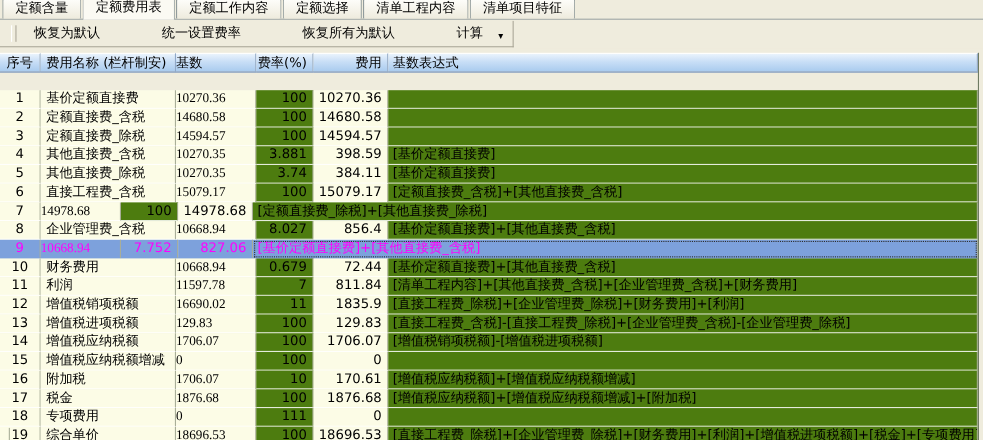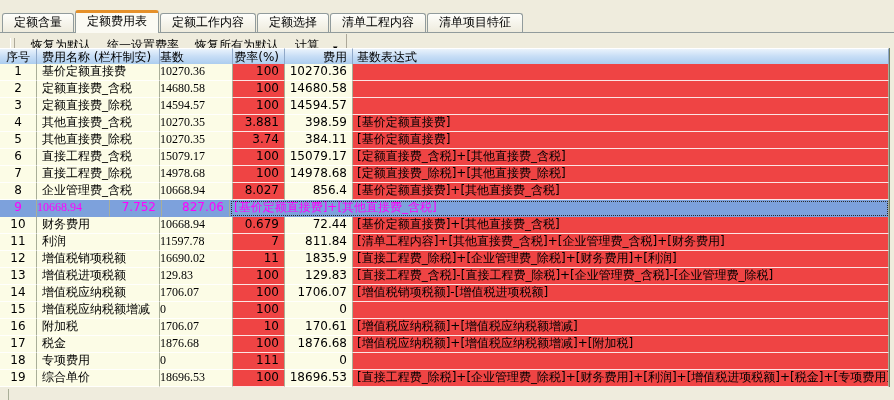--- a/index.html
+++ b/index.html
@@ -1,52 +1,52 @@
 <!DOCTYPE html>
 <html><head>
 <meta charset="utf-8">
 <style>
   html,body{margin:0;padding:0;}
   .app{
     position:relative;width:894px;height:400px;background:#EFECDD;overflow:hidden;
     font-family:"DejaVu Sans","Liberation Sans",sans-serif;font-size:12px;color:#000;
   }
   
-  .tabbar{height:33px;display:flex;align-items:flex-end;padding-left:2px;
+  .tabbar{height:18px;display:flex;align-items:flex-end;padding-left:2px;
     border-bottom:1px solid #919B9C;background:#EFECDD;box-sizing:border-box;}
   .tab{height:18px;line-height:17px;padding:0 11px;margin-right:1px;white-space:nowrap;
     border:1px solid #919B9C;border-bottom:none;border-radius:3px 3px 0 0;
     background:linear-gradient(#FEFEFB,#EEEBDD);cursor:default;}
   .tab.active{height:20px;line-height:16px;margin-bottom:-1px;position:relative;z-index:2;
     background:#FBFAF3;border-top:3px solid #E5902A;border-radius:3px 3px 0 0;}
   
   .toolbar{height:26px;background:#EFECDD;display:flex;align-items:stretch;}
   .tb-box{display:flex;align-items:center;height:23px;margin-top:1px;padding:0 8px 0 10px;
     border-right:1px solid #ACA899;border-bottom:1px solid #ACA899;position:relative;background:#EFECDD;}
   .tb-grip{width:3px;height:15px;border-left:1px solid #fff;border-right:1px solid #ACA899;
     margin-right:8px;}
   .tb-btn{padding:2px 7px;white-space:nowrap;cursor:default;border:1px solid transparent;}
   .tb-arrow{font-size:9px;margin-left:6px;padding-top:4px;line-height:8px;}
   
   .grid{position:absolute;left:0;top:48px;width:889px;border-right:1px solid #6F7B62;}
-  .thead{display:flex;height:16px;}
+  .thead{display:flex;height:34px;}
   .th{box-sizing:border-box;height:18px;line-height:16px;text-align:center;overflow:hidden;white-space:nowrap;
     background:linear-gradient(#EAF3FC 0%,#C8DEF6 45%,#A9CBEE 100%);
     border-top:1px solid #FFFFFF;border-right:1px solid #8FA8C8;border-bottom:1px solid #6E8CB8;}
   .tr{display:flex;height:17px;}
   .td{box-sizing:border-box;height:17px;line-height:15px;overflow:hidden;white-space:nowrap;
     border-right:1px solid #A9AE98;border-bottom:1px solid rgba(255,255,255,0.85);}
   .c0{width:37px;text-align:center;}
   .c1{width:123px;text-align:left;padding-left:5px;}
   .c2{width:73px;text-align:left;padding-right:5px;font-family:Liberation Serif, serif;}
   .c3{width:52px;text-align:right;padding-right:5px;}
   .c4{width:68px;text-align:right;padding-right:5px;}
   .c5{flex:1;text-align:left;padding-left:4px;}
   .bg-y{background:#FCFCE6;}
-  .bg-g{background:#ef4444;}
+  .bg-g{background:#4d7c0f;}
   .tr.selected .td{background:#7DA1DC;color:#FF00FF;border-bottom-color:#7DA1DC;}
   .tr.selected .td.focus-cell{outline:1px dotted #2b2b2b;outline-offset:-2px;}
   .grid-left-tail{position:absolute;left:8px;top:389px;width:1px;height:11px;background:#A9AE98;}
 </style>
 </head>
 <body>
 
 <div class="app">
 
   <div class="tabbar" id="tabbar">
@@ -54,21 +54,21 @@
       <div class="tab active">定额费用表</div>
       <div class="tab">定额工作内容</div>
       <div class="tab">定额选择</div>
       <div class="tab">清单工程内容</div>
       <div class="tab">清单项目特征</div>
     </div>
 
   <div class="toolbar">
     <div class="tb-box">
       <div class="tb-grip"></div>
-      <span id="tb-buttons" style="display:flex;align-items:center;">
+      <span id="tb-buttons" style="display:flex;align-items:center;gap:40px;">
           <span class="tb-btn">恢复为默认</span>
           <span class="tb-btn">统一设置费率</span>
           <span class="tb-btn">恢复所有为默认</span>
           <span class="tb-btn">计算</span>
         </span>
       <span class="tb-arrow">▾</span>
     </div>
   </div>
 
   <div class="grid">
@@ -130,21 +130,20 @@
     <div class="td c0 bg-y">6</div>
     <div class="td c1 bg-y">直接工程费_含税</div>
     <div class="td c2 bg-y">15079.17</div>
     <div class="td c3 bg-g">100</div>
     <div class="td c4 bg-y">15079.17</div>
     <div class="td c5 bg-g">[定额直接费_含税]+[其他直接费_含税]</div>
   </div>
 
   <div class="tr">
     <div class="td c0 bg-y">7</div>
-    <div class="td c1 bg-y">直接工程费_除税</div>
     <div class="td c2 bg-y">14978.68</div>
     <div class="td c3 bg-g">100</div>
     <div class="td c4 bg-y">14978.68</div>
     <div class="td c5 bg-g">[定额直接费_除税]+[其他直接费_除税]</div>
   </div>
 
   <div class="tr">
     <div class="td c0 bg-y">8</div>
     <div class="td c1 bg-y">企业管理费_含税</div>
     <div class="td c2 bg-y">10668.94</div>

